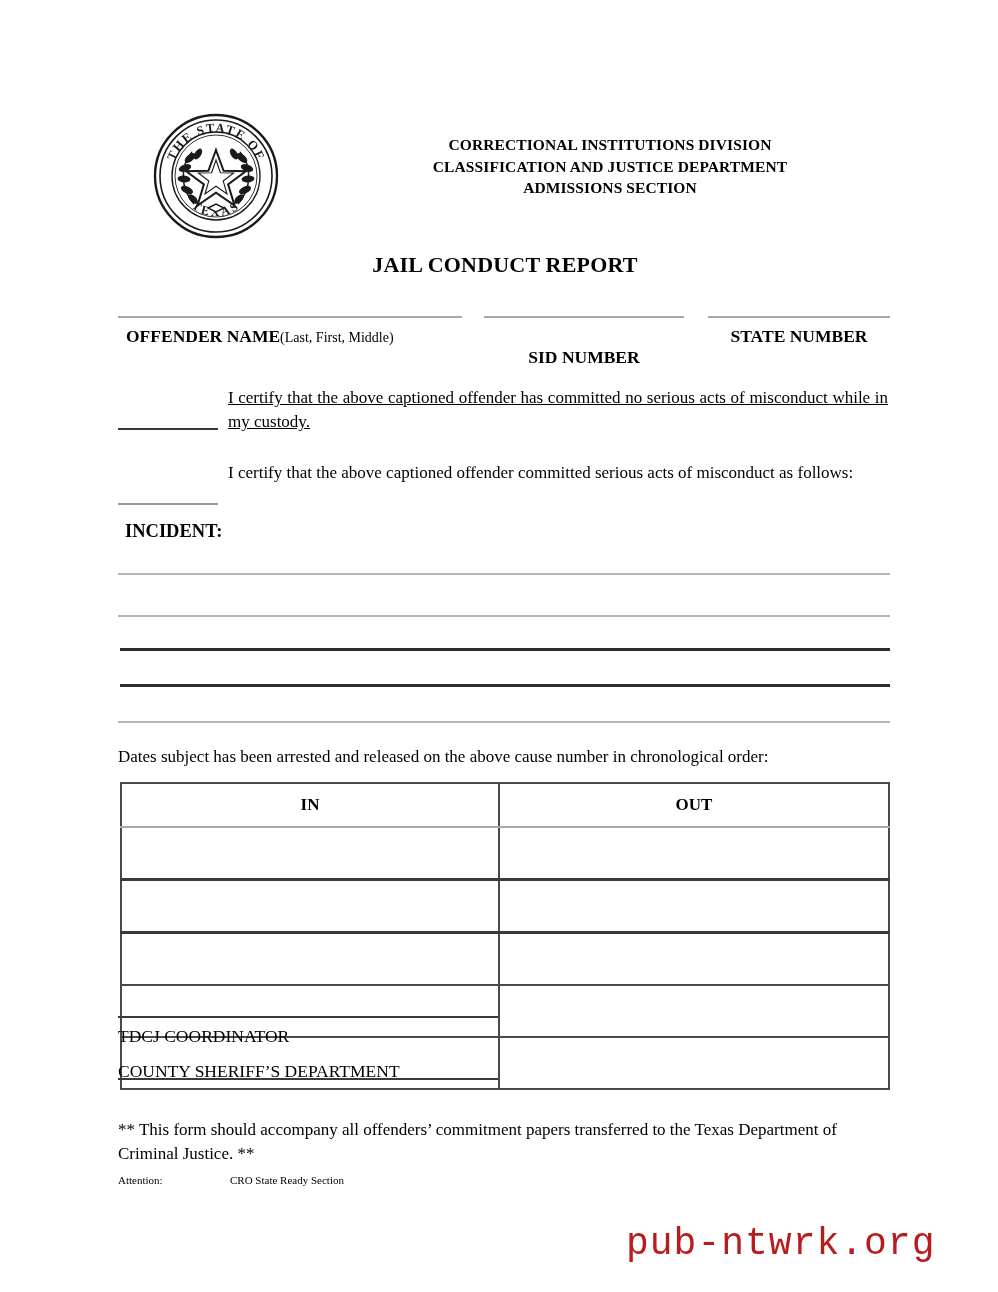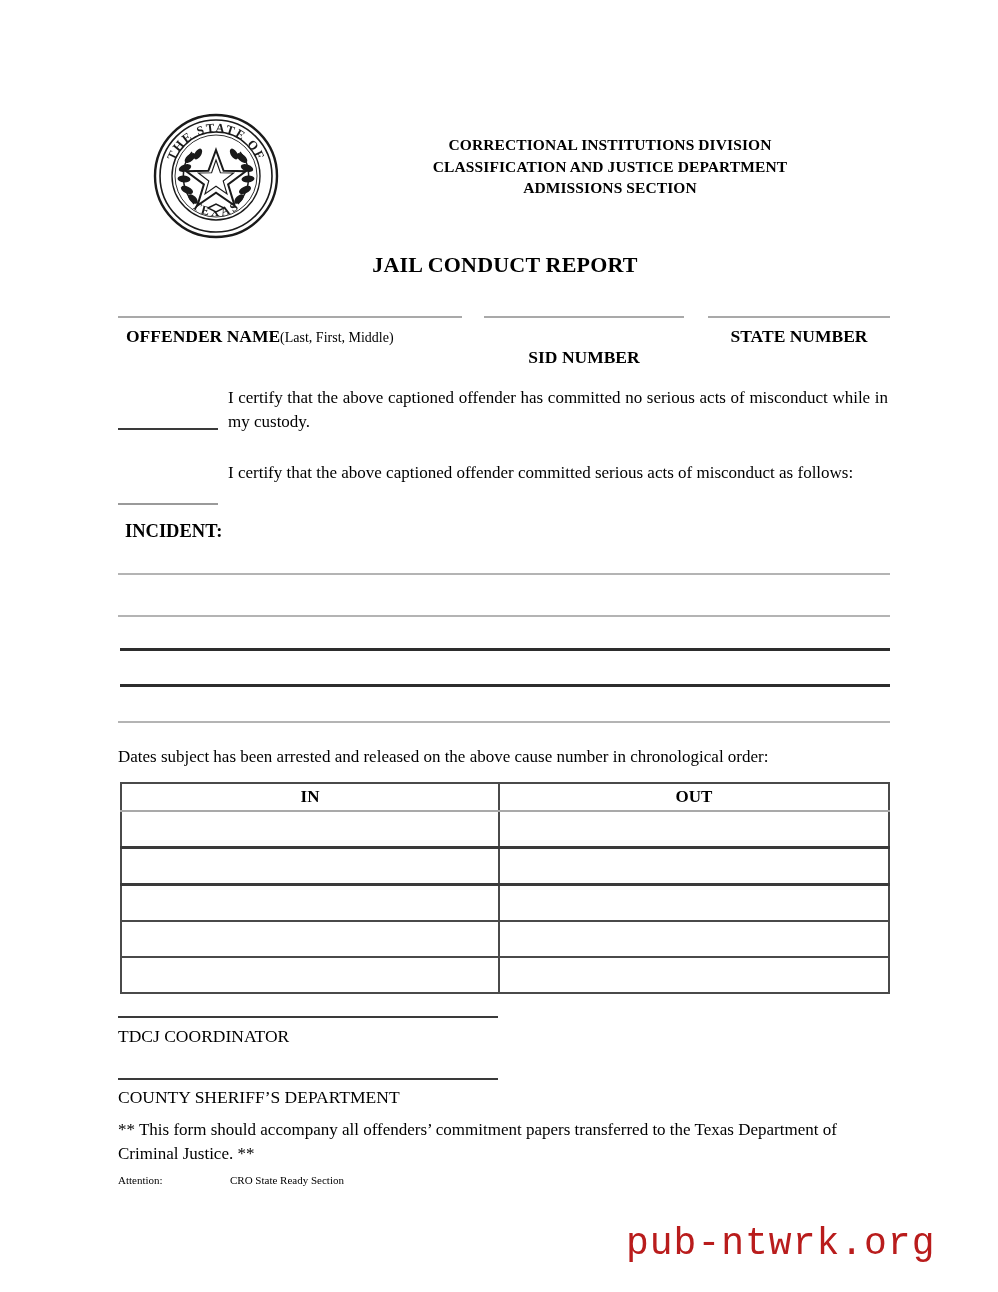--- a/index.html
+++ b/index.html
@@ -95,21 +95,21 @@
   .blank-2 { top: 503px; border-top: 2px solid #9a9a9a; }
 
   .cert-text {
     position: absolute;
     left: 228px;
     width: 660px;
     font-size: 17px;
     line-height: 24px;
     text-align: justify;
   }
-  .cert-1 { top: 386px; }
+  .cert-1 { top: 386px; text-decoration: underline; }
   .cert-2 { top: 461px; }
 
   .incident-label {
     position: absolute;
     left: 125px;
     top: 521px;
     font-weight: bold;
     font-size: 18.5px;
   }
 
@@ -144,21 +144,21 @@
     left: 120px;
     top: 782px;
     width: 768px;
     border-collapse: collapse;
     table-layout: fixed;
   }
   .dates-table th,
   .dates-table td {
     border: 2px solid #4a4a4a;
     height: 34px;
-    padding: 0;
+    padding: 8px;
   }
   .dates-table th {
     height: 26px;
     font-weight: bold;
     font-size: 17px;
     text-align: center;
     border-bottom: 2px solid #a9a9a9;
   }
   .dates-table col.c-in  { width: 378px; }
   .dates-table col.c-out { width: 390px; }
@@ -175,21 +175,21 @@
   }
   .sig-label {
     position: absolute;
     left: 118px;
     font-size: 17.5px;
     white-space: nowrap;
   }
   .sig-rule-1  { top: 1016px; }
   .sig-label-1 { top: 1026px; }
   .sig-rule-2  { top: 1078px; }
-  .sig-label-2 { top: 1087px; }
+  .sig-label-2 { top: 1061px; }
 
   .footer-note {
     position: absolute;
     left: 118px;
     top: 1118px;
     width: 772px;
     font-size: 17px;
     line-height: 24px;
     text-align: left;
   }

